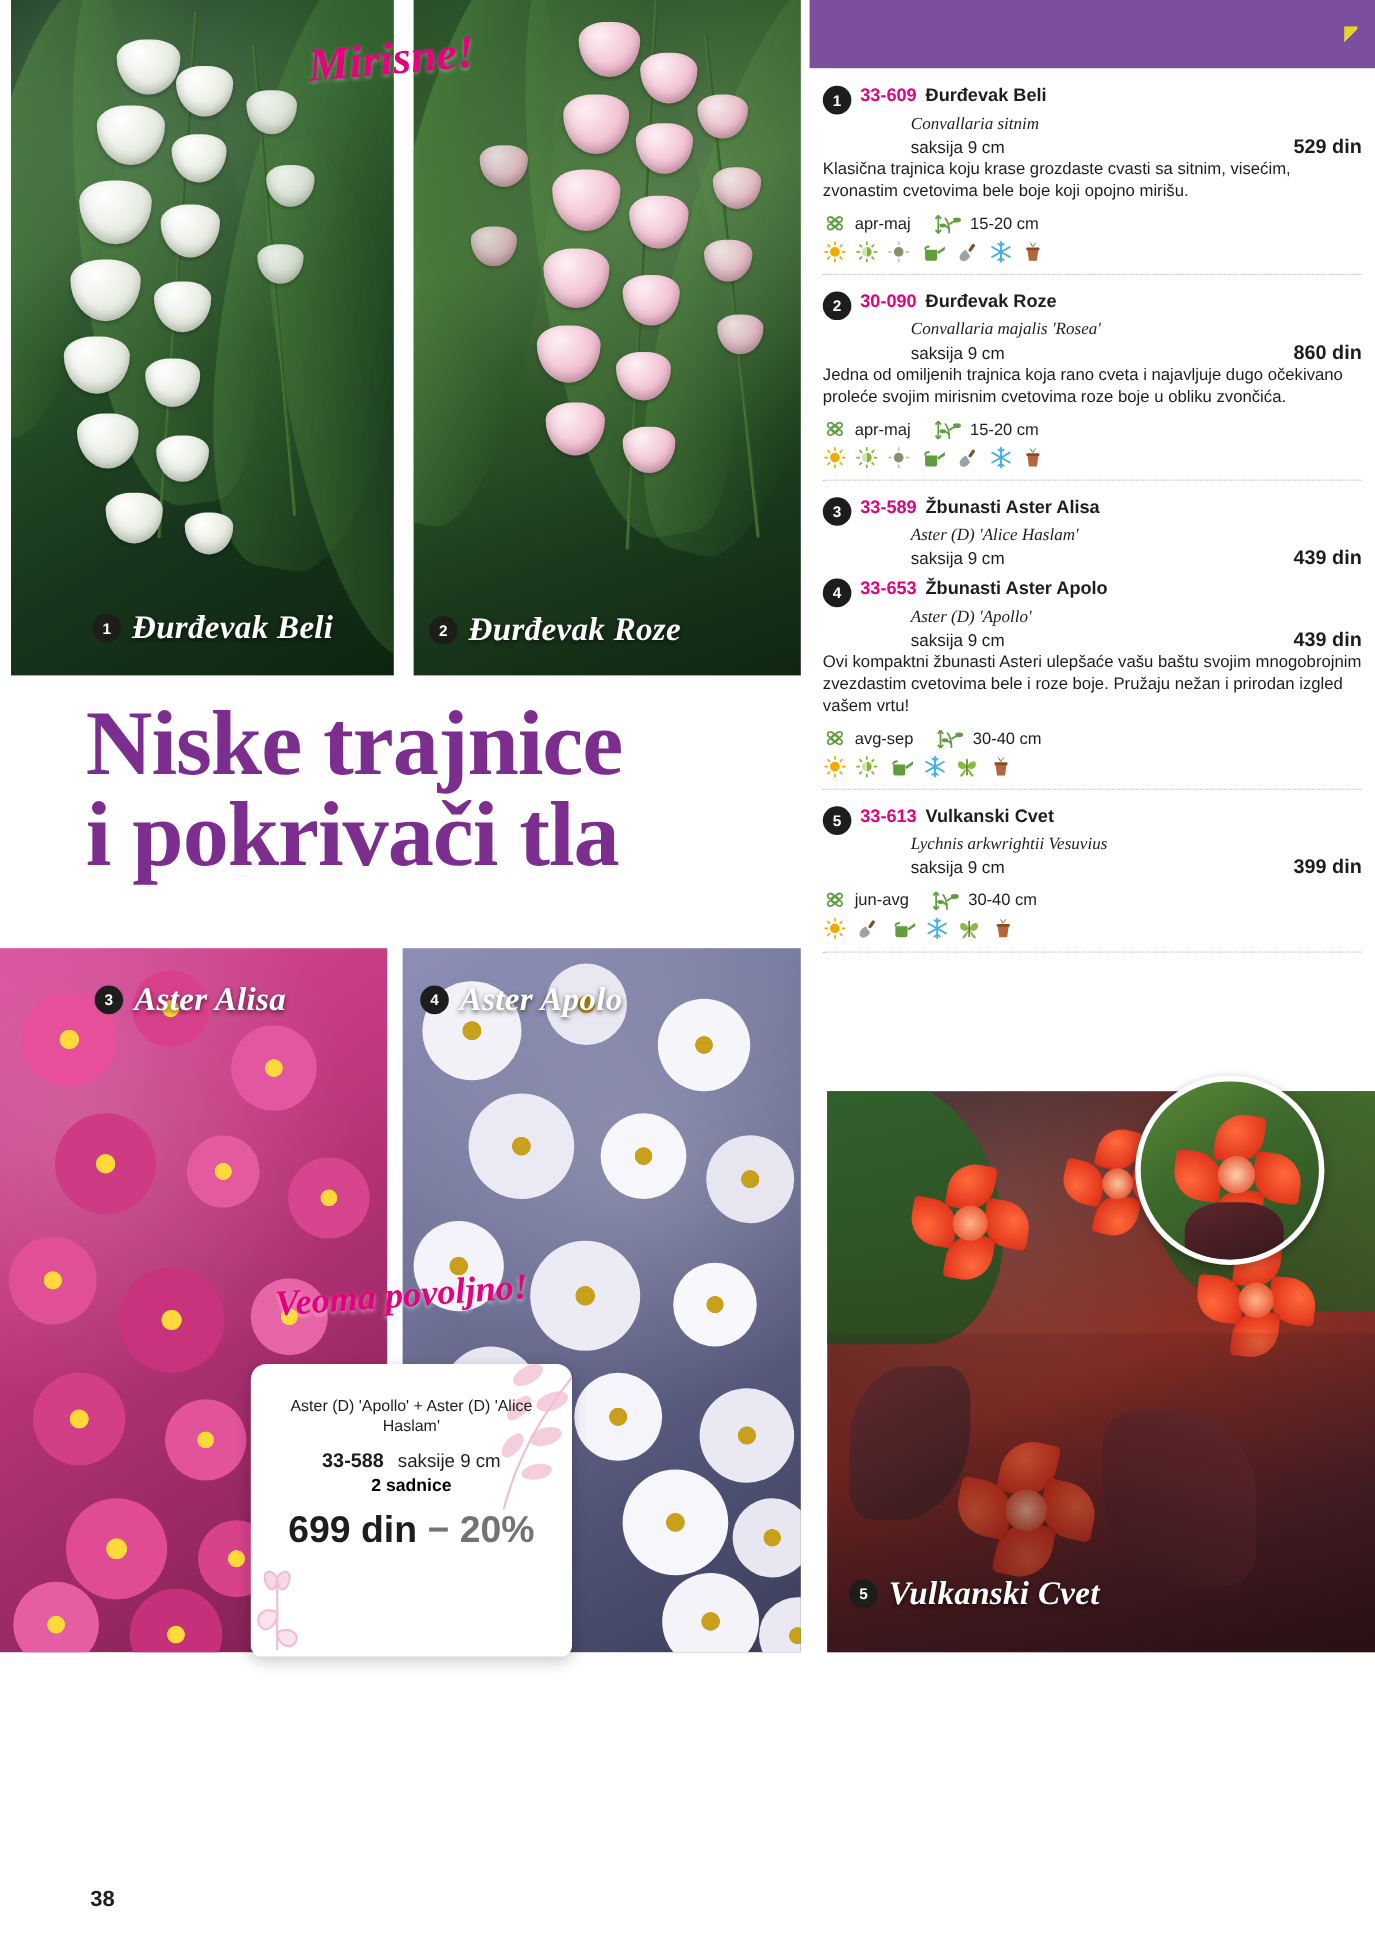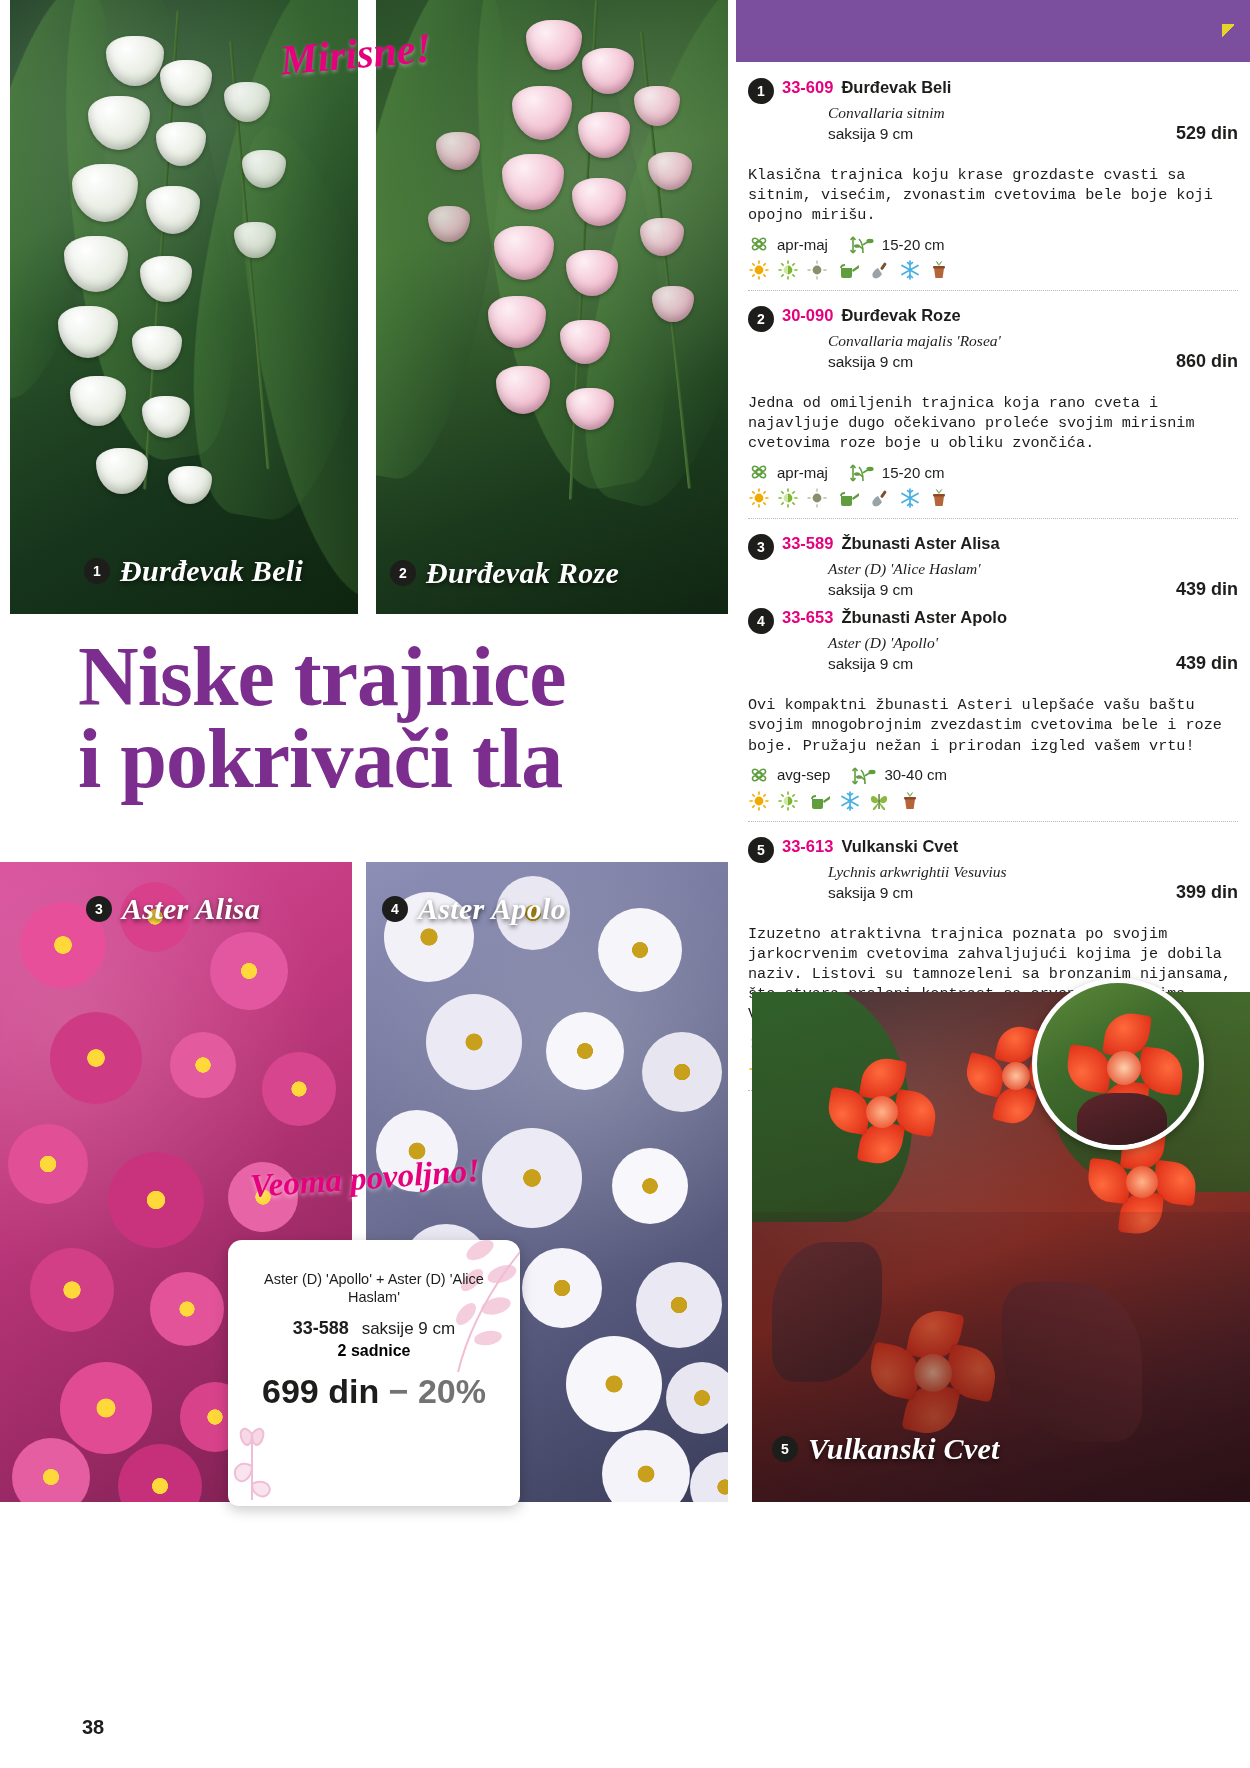--- a/index.html
+++ b/index.html
@@ -168,21 +168,21 @@
     font-family:"Liberation Serif", serif; font-style:italic; font-size:15.5px;
     color:#1d1d1b; margin-left:80px;
   }
   .item-potline {
     display:flex; justify-content:space-between; align-items:baseline;
     margin-left:80px; margin-top:1px;
   }
   .item-pot { font-size:15.5px; color:#1d1d1b; }
   .item-price { font-size:18px; font-weight:bold; color:#1d1d1b;text-align:center; }
   .item-desc {
-    font-size:15.2px; line-height:1.32; color:#1d1d1b; margin-top:21px;font-family:Liberation Mono, monospace;
+    font-size:15.2px; line-height:1.32; color:#1d1d1b; margin-top:0;
   }
 
   .icon-row {
     display:flex; align-items:center; gap:7px; margin-top:8px; font-size:15px;
   }
   .icon-row .txt { color:#1d1d1b; }
   .icon-row2 {
     display:flex; align-items:center; gap:7px; margin-top:4px;
   }
   .divider {
@@ -672,21 +672,20 @@
     <div class="item-head">
       <span class="num-badge">5</span>
       <span class="item-code">33-613</span>
       <span class="item-name">Vulkanski Cvet</span>
     </div>
     <div class="item-latin">Lychnis arkwrightii Vesuvius</div>
     <div class="item-potline">
       <span class="item-pot">saksija 9 cm</span>
       <span class="item-price">399 din</span>
     </div>
-    <div class="item-desc">Izuzetno atraktivna trajnica poznata po svojim jarkocrvenim cvetovima zahvaljujući kojima je dobila naziv. Listovi su tamnozeleni sa bronzanim nijansama, što stvara prelepi kontrast sa crvenim cvetovima. Veoma lepo se kombinuje sa drugim perenama.</div>
 
     <div class="icon-row">
       <svg class="gi" width="22" height="22" viewBox="0 0 22 22">
         <g fill="none" stroke="#5f9d3e" stroke-width="1.6">
           <circle cx="11" cy="11" r="3"></circle>
           <path d="M11 8 C7 3 3 6 5 9 C6.6 11.2 9.5 10.2 11 8 Z"></path>
           <path d="M11 8 C15 3 19 6 17 9 C15.4 11.2 12.5 10.2 11 8 Z"></path>
           <path d="M11 14 C7 19 3 16 5 13 C6.6 10.8 9.5 11.8 11 14 Z"></path>
           <path d="M11 14 C15 19 19 16 17 13 C15.4 10.8 12.5 11.8 11 14 Z"></path>
         </g>

